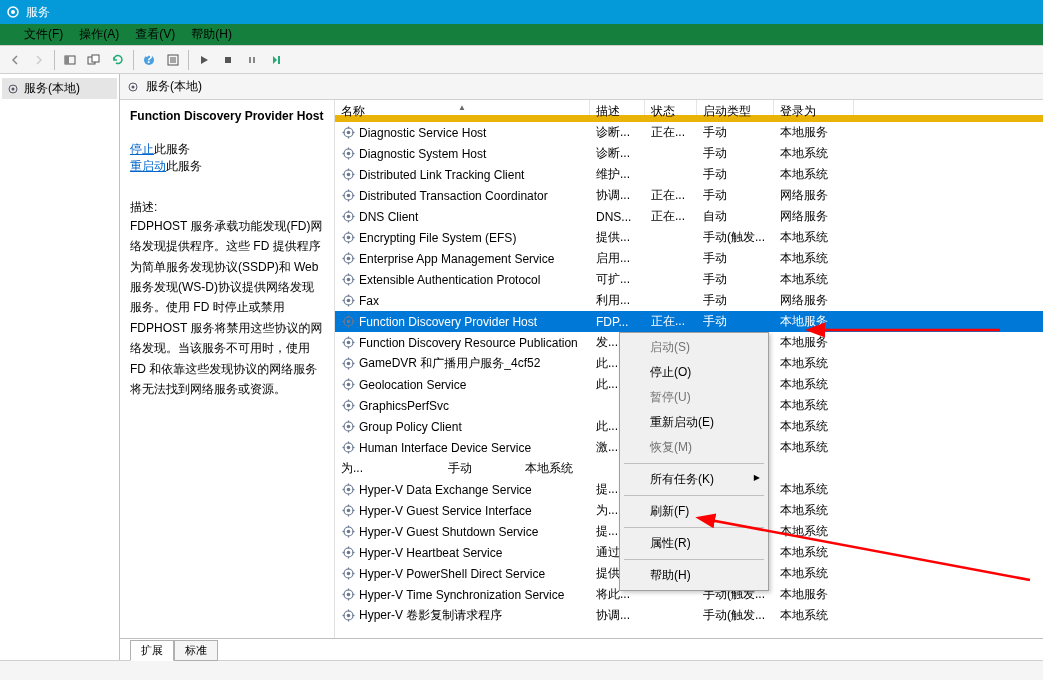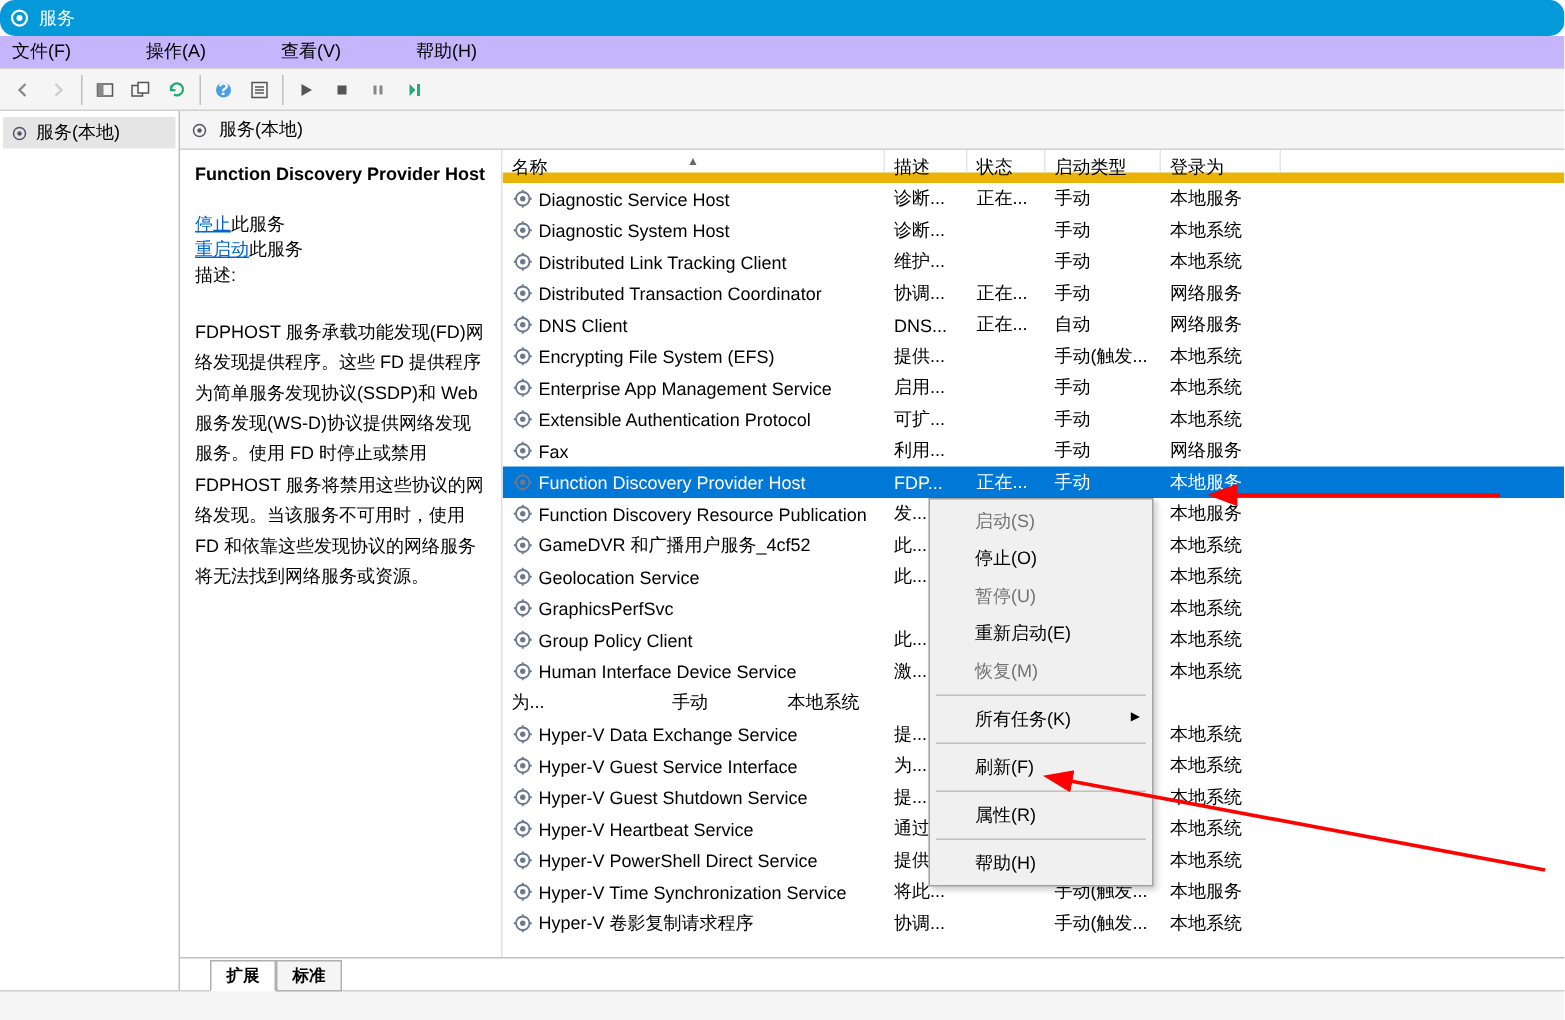--- a/index.html
+++ b/index.html
@@ -1,60 +1,60 @@
 <!DOCTYPE html>
 <html><head>
 <meta charset="utf-8">
 <style>
 * { box-sizing: border-box; margin: 0; padding: 0; font-family: "Microsoft YaHei", "Segoe UI", sans-serif; font-size: 12px; }
 body { width: 1043px; height: 680px; background: #fff; overflow: hidden; position: relative; }
 
-.titlebar { height: 24px; background: #0499d9; color: #fff; display: flex; align-items: center; padding-left: 6px; gap: 6px; border-radius: 10px; }
+.titlebar { height: 24px; background: #0499d9; color: #fff; display: flex; align-items: center; padding-left: 6px; gap: 6px; }
 .titlebar .icon { width: 14px; height: 14px; display: flex; align-items: center; justify-content: center; }
 
-.menubar { height: 22px; background: #c4b5fd; display: flex; align-items: center; padding-left: 0; border-bottom: 1px solid #d0d0d0; gap: 34px; }
+.menubar { height: 22px; background: #15803d; display: flex; align-items: center; padding-left: 16px; border-bottom: 1px solid #d0d0d0; }
 .menubar .item { padding: 2px 8px; cursor: default; }
 
 .toolbar { height: 28px; background: #f5f5f5; border-bottom: 1px solid #d0d0d0; display: flex; align-items: center; padding: 0 4px; gap: 2px; }
 .toolbar .btn { width: 22px; height: 22px; display: flex; align-items: center; justify-content: center; border: 1px solid transparent; }
 .toolbar .sep { width: 1px; height: 20px; background: #c0c0c0; margin: 0 2px; }
 
 .main { display: flex; height: calc(100% - 24px - 22px - 28px - 20px); }
 
 .leftnav { width: 120px; border-right: 1px solid #c0c0c0; background: #fff; padding: 4px 2px; }
 .leftnav .node { display: flex; align-items: center; gap: 4px; padding: 2px 4px; background: #e5e5e5; }
 
 .rightpane { flex: 1; display: flex; flex-direction: column; position: relative; }
 .subhead { height: 26px; background: #f5f5f5; border-bottom: 1px solid #d0d0d0; display: flex; align-items: center; padding-left: 6px; gap: 6px; }
 .content { flex: 1; display: flex; overflow: hidden; }
 
 .detailpanel { width: 215px; padding: 8px 10px; border-right: 1px solid #e0e0e0; }
 .detailpanel h3 { font-size: 12px; font-weight: bold; margin-bottom: 16px; line-height: 1.4; }
-.detailpanel .links { }
+.detailpanel .links { margin-bottom: 24px; }
 .detailpanel a { color: #0066cc; text-decoration: underline; cursor: pointer; }
-.detailpanel .desc-label { margin-bottom: 19px; }
+.detailpanel .desc-label { margin-bottom: 0; }
 .detailpanel .desc { line-height: 1.7; }
 
 .listpanel { flex: 1; display: flex; flex-direction: column; overflow: hidden; position: relative; }
 .colhead { height: 22px; display: flex; border-bottom: 7px solid #eab308; background: #fff; }
 .colhead .col { padding: 3px 6px; border-right: 1px solid #e5e5e5; position: relative; }
 .colhead .col.sort::after { content: "▲"; font-size: 8px; position: absolute; right: 50%; top: 3px; color: #666; transform: translateX(50%); }
 .listbody { flex: 1; overflow-y: auto; }
 .row { display: flex; align-items: center; height: 21px; cursor: default; }
 .row.selected { background: #0078d7; color: #fff; }
 .row .cell { padding: 0 6px; white-space: nowrap; overflow: hidden; text-overflow: ellipsis; display: flex; align-items: center; gap: 4px; }
 .row .cell.name { flex: 0 0 255px; }
 .row .cell.desc { flex: 0 0 55px; }
 .row .cell.state { flex: 0 0 52px; }
 .row .cell.startup { flex: 0 0 77px; }
 .row .cell.logon { flex: 0 0 80px; }
 
 .gear { width: 14px; height: 14px; display: inline-flex; align-items: center; justify-content: center; flex-shrink: 0; }
 
-.tabs { position: absolute; bottom: -1px; left: 20px; display: flex; font-weight: bold; }
+.tabs { position: absolute; bottom: -1px; left: 10px; display: flex; }
 .tabs .tab { padding: 2px 10px; border: 1px solid #b0b0b0; background: #f5f5f5; font-size: 11px; cursor: default; }
 .tabs .tab.active { background: #fff; border-bottom: 1px solid #fff; }
 
 .tabstrip { height: 22px; border-top: 1px solid #c0c0c0; background: #fff; position: relative; }
 .statusbar { height: 20px; background: #f5f5f5; border-top: 1px solid #d0d0d0; padding: 18px 4px; }
 
 .contextmenu { position: absolute; background: #f0f0f0; border: 1px solid #a0a0a0; box-shadow: 2px 2px 4px rgba(0,0,0,0.2); z-index: 100; width: 150px; padding: 2px; }
 .contextmenu .mitem { padding: 4px 24px 4px 28px; cursor: default; position: relative; }
 .contextmenu .mitem.disabled { color: #737373; }
 .contextmenu .msep { height: 1px; background: #c0c0c0; margin: 3px 2px; }

